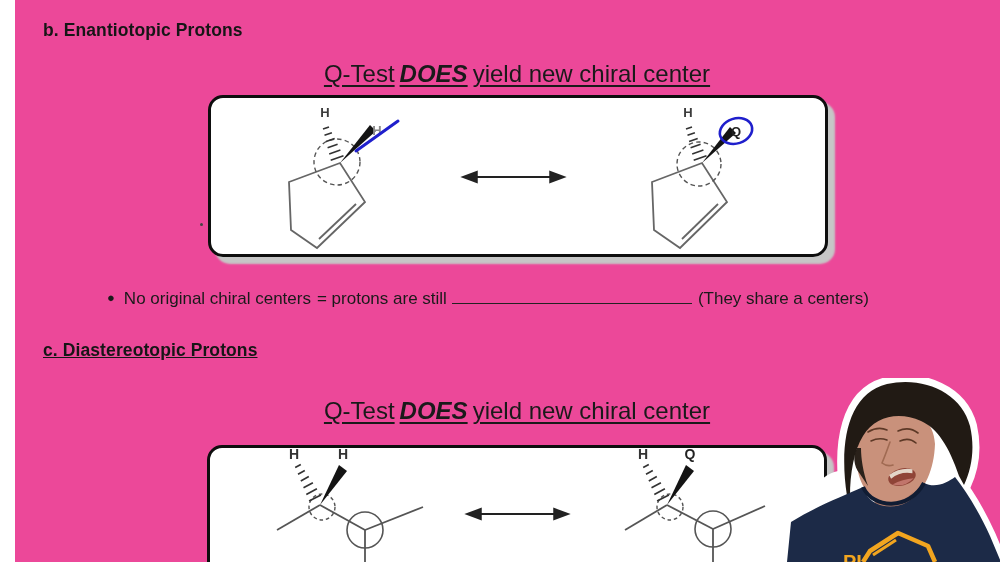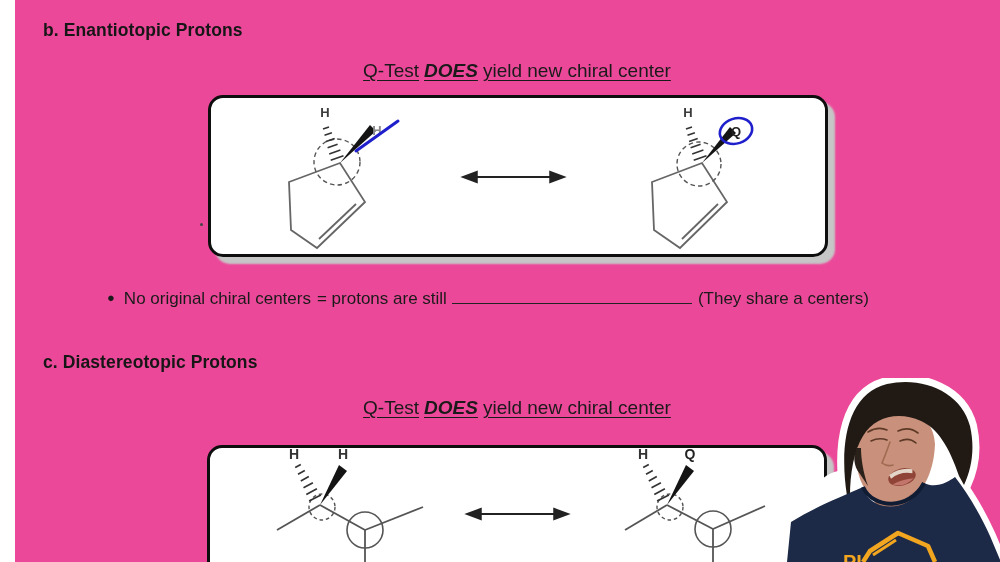--- a/index.html
+++ b/index.html
@@ -1,20 +1,20 @@
 <!DOCTYPE html>
 <html><head>
 <meta charset="utf-8">
 <style>
   html,body{margin:0;padding:0;background:#fff;}
   .stage{position:relative;width:1000px;height:562px;background:#ec4899;overflow:hidden;
          font-family:"Liberation Sans",sans-serif;color:#111;margin-left:15px;}
   .abs{position:absolute;}
   .heading{font-size:17.5px;font-weight:bold;color:#161616;letter-spacing:.1px;}
-  .qtitle{width:620px;text-align:center;font-size:19px;color:#1a1a1a;
+  .qtitle{width:620px;text-align:center;font-size:24px;color:#1a1a1a;
           text-decoration:underline;text-underline-offset:3px;}
   .qtitle .emph{font-weight:bold;font-style:italic;margin:0 5px;}
   .molbox{background:#fff;border:3px solid #0e0e0e;border-radius:15px;
           box-shadow:7px 7px 2px 0 #c6c6c6;}
   .bulletline{font-size:17px;color:#1a1a1a;white-space:nowrap;}
   .bulletline .mark{font-size:13px;vertical-align:2px;margin-right:9px;}
   .bulletline .u{text-underline-offset:3px;}
   .bulletline .mid{margin:0 5px 0 6px;text-align:center;}
   .answer-blank{display:inline-block;width:240px;border-bottom:1.6px solid #222;
                 height:16px;vertical-align:baseline;margin-right:6px;}
@@ -63,21 +63,21 @@
     <polygon points="87,63 121,33 115,27" fill="#141414"></polygon>
     <text x="73" y="17" font-size="13" font-weight="600" fill="#3c3c3c" text-anchor="middle">H</text>
     <text x="121" y="36" font-size="13" font-weight="600" fill="#222" text-anchor="middle">Q</text>
     <ellipse cx="121" cy="31" rx="16.5" ry="12.5" fill="none" stroke="#1f1fcc" stroke-width="2.6" transform="rotate(-18 121 31)"></ellipse>
   </svg>
 
   <div class="abs bulletline" style="left:92px;top:287px;">
     <span class="mark">●</span><span class="u">No original chiral centers</span><span class="mid">= protons are still</span><span class="answer-blank"></span><span>(They share a centers)</span>
   </div>
 
-  <div class="abs heading" style="left:28px;top:352px;">c. Diastereotopic Protons</div>
+  <div class="abs heading" style="left:28px;top:340px;text-decoration:underline;">c. Diastereotopic Protons</div>
 
   <div class="abs qtitle" style="left:192px;top:397px;">
     <span>Q-Test</span><span class="emph">DOES</span><span>yield new chiral center</span>
   </div>
 
   <div class="abs molbox" style="left:192px;top:445px;width:614px;height:200px;"></div>
 
   <svg class="abs" style="left:240px;top:440px;" width="180" height="122" viewBox="0 0 180 122">
     <line x1="65" y1="65" x2="22" y2="90" stroke="#555" stroke-width="1.8"></line>
     <line x1="65" y1="65" x2="110" y2="90" stroke="#555" stroke-width="1.8"></line>

